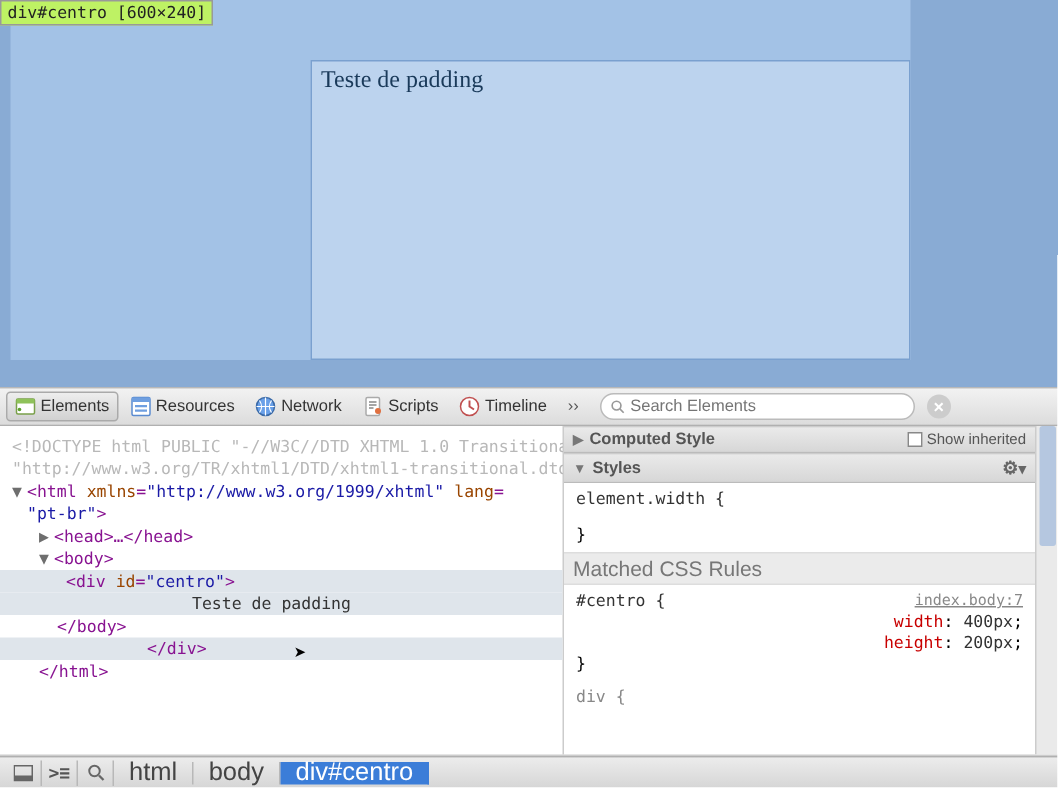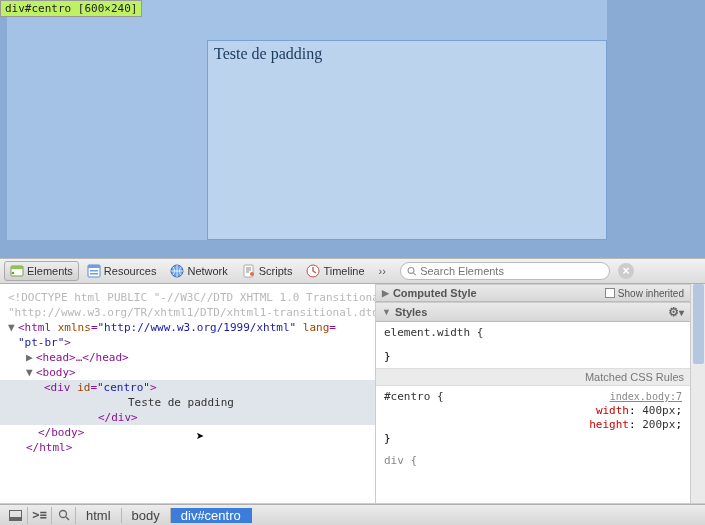--- a/index.html
+++ b/index.html
@@ -199,25 +199,24 @@
 .rule .selector { color: #333; }
 .rule .link { float: right; color: #888; text-decoration: underline; font-size: 10px; }
 .rule .prop { padding-left: 16px; text-align: right; }
 .rule .pname { color: #c80000; }
 .rule .pval { color: #333; }
 .rule.dim-rule .selector { color: #888; }
 
 .matched-header {
   background: #ebebeb;
   color: #777;
-  font-size: 11px;
+  font-size: 14px;
   padding: 2px 6px;
   border-top: 1px solid #ddd;
   border-bottom: 1px solid #ddd;
-  text-align: right;
 }
 
 
 .status-bar {
   height: 21px;
   background: linear-gradient(#ececec, #d6d6d6);
   border-top: 1px solid #b0b0b0;
   display: flex;
   align-items: center;
   padding: 0 4px;
@@ -228,21 +227,21 @@
   height: 17px;
   display: flex;
   align-items: center;
   justify-content: center;
   color: #555;
   border-right: 1px solid #b8b8b8;
   font-size: 12px;
 }
 .crumb {
   padding: 3px 10px;
-  font-size: 13px;
+  font-size: 17px;
   color: #444;
   border-right: 1px solid #b8b8b8;
   height: 15px;
   display: flex;
   align-items: center;
 }
 .crumb.active {
   background: #3b7dd8;
   color: #fff;
   border-right: 1px solid #3b7dd8;
@@ -339,25 +338,25 @@
     </div>
     <div class="dom-line" style="padding-left:18px">
       <span class="arrow">▼</span><span class="tag">&lt;body&gt;</span>
     </div>
     <div class="dom-line selected">
       <span style="padding-left:36px"></span><span class="tag">&lt;div </span><span class="attr-name">id</span><span class="tag">=</span><span class="attr-val">"centro"</span><span class="tag">&gt;</span>
     </div>
     <div class="dom-line selected">
       <span style="padding-left:120px"></span><span class="text-node">Teste de padding</span>
     </div>
+    <div class="dom-line" style="padding-left:30px">
+      <span class="tag">&lt;/body&gt;</span>
+    </div>
     <div class="dom-line selected">
       <span style="padding-left:90px"></span><span class="tag">&lt;/div&gt;</span>
-    </div>
-    <div class="dom-line" style="padding-left:30px">
-      <span class="tag">&lt;/body&gt;</span>
     </div>
     <div class="dom-line" style="padding-left:18px">
       <span class="tag">&lt;/html&gt;</span>
     </div>
     <span class="cursor-arrow" style="left:196px;top:145px">➤</span>
   </div>
 
   <div class="styles-panel">
     <div class="styles-content">
       <div class="section-header">

